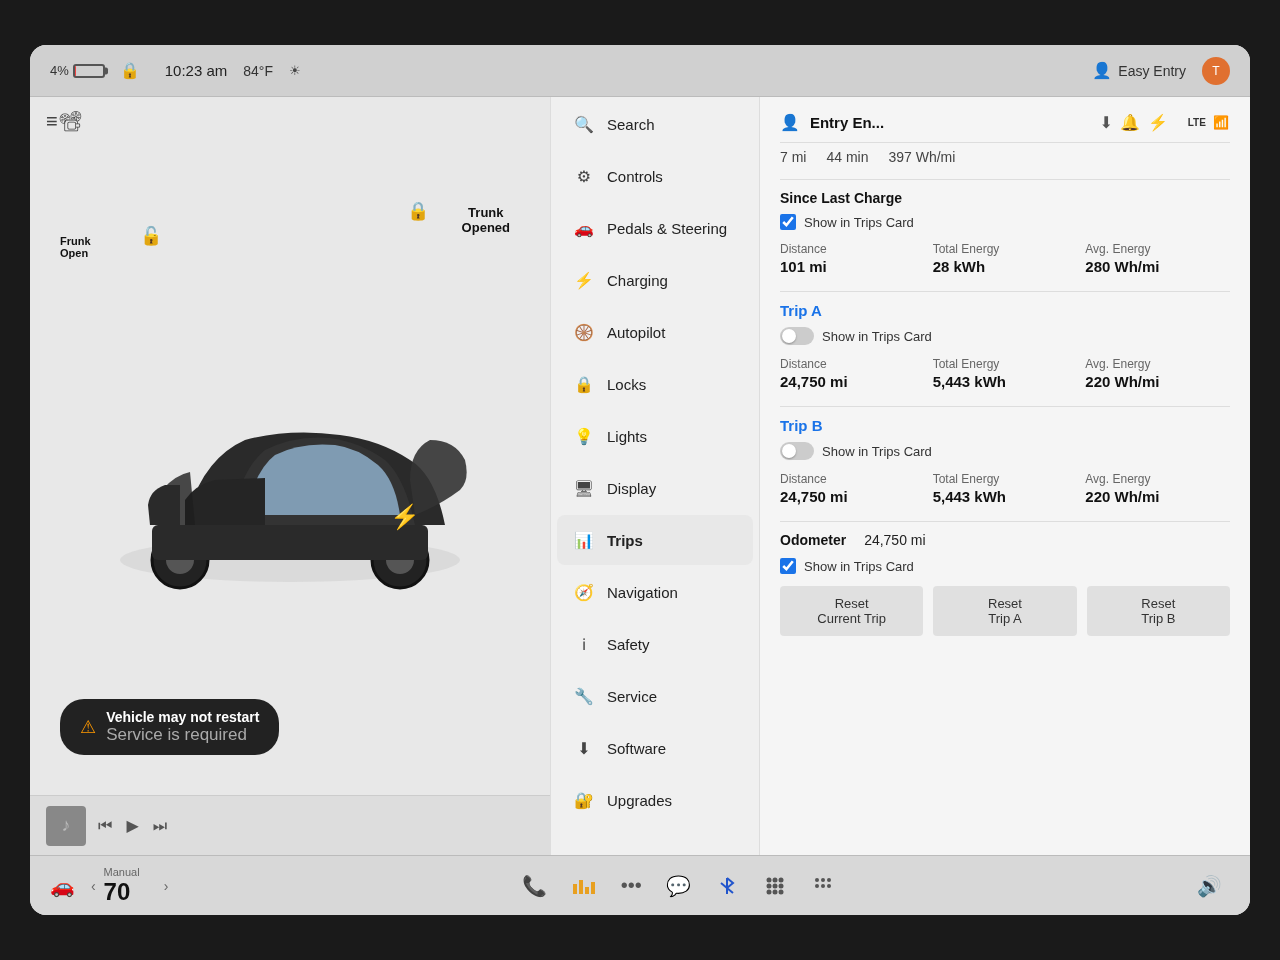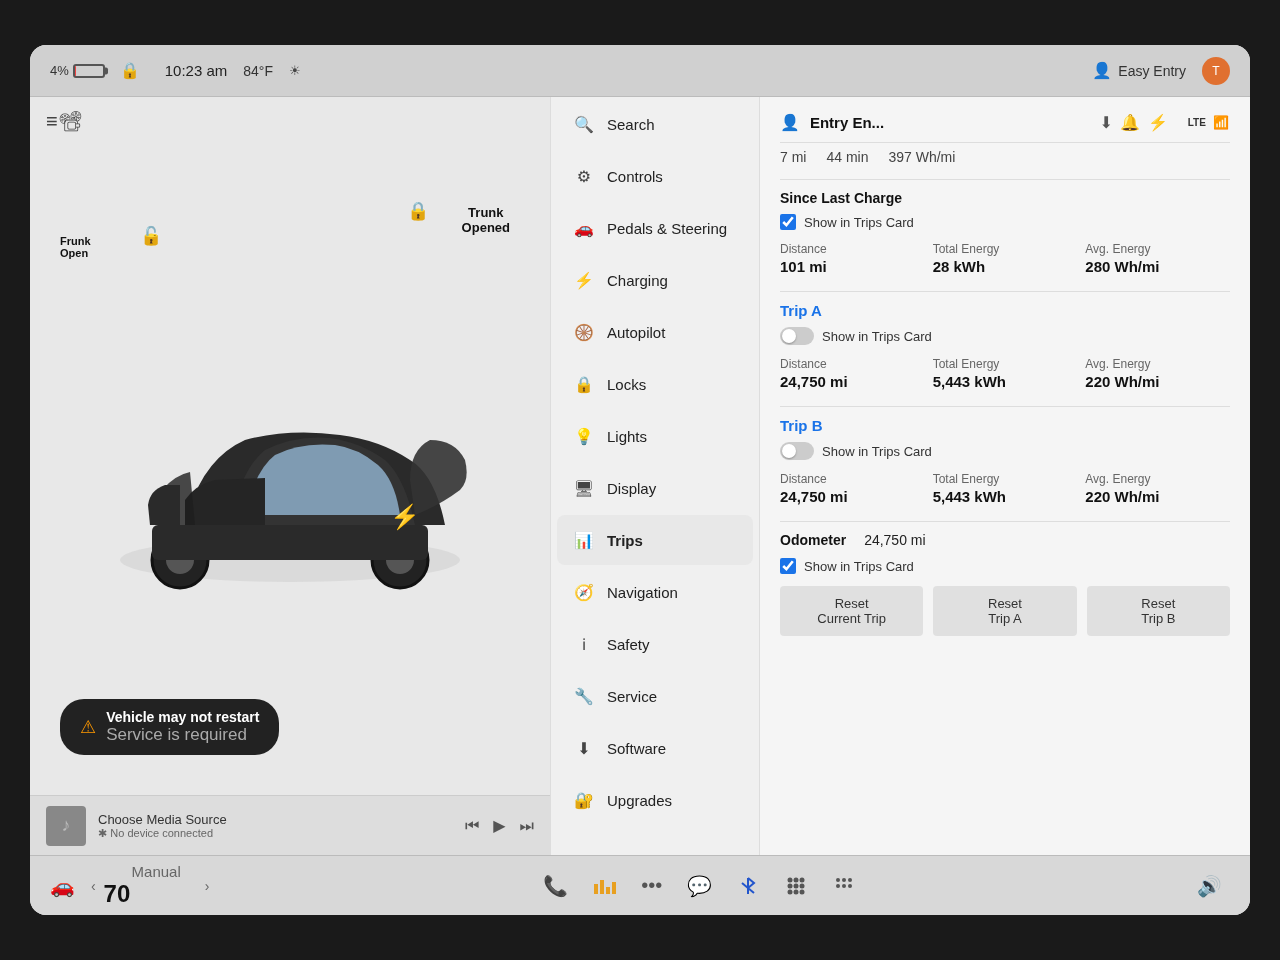--- a/index.html
+++ b/index.html
@@ -447,23 +447,22 @@
       color: #444;
       margin-right: 8px;
     }
     .taskbar-speed-area {
       display: flex;
       align-items: center;
       gap: 6px;
       margin-right: 16px;
     }
     .taskbar-speed-label {
-      font-size: 15px;
+      font-size: 11px;
       color: #666;
-      margin-left: 28px;
     }
     .taskbar-speed-value {
       font-size: 24px;
       font-weight: 700;
       color: #111;
     }
     .taskbar-chevron {
       font-size: 14px;
       color: #666;
     }
@@ -576,24 +575,20 @@
           <div>
             <div class="warning-text-main">Vehicle may not restart</div>
             <div class="warning-text-sub">Service is required</div>
           </div>
         </div>
       </div>
 
       <div class="media-bar">
         <div class="media-art">
           <span>♪</span>
-        </div>
-        <div class="media-info">
-          <div class="media-source">Choose Media Source</div>
-          <div class="media-device">✱ No device connected</div>
         </div>
         <div class="media-controls">
           <span class="media-btn">⏮</span>
           <span class="media-btn">▶</span>
           <span class="media-btn">⏭</span>
         </div>
       </div>
     </div>
 
     <div class="menu-panel">

